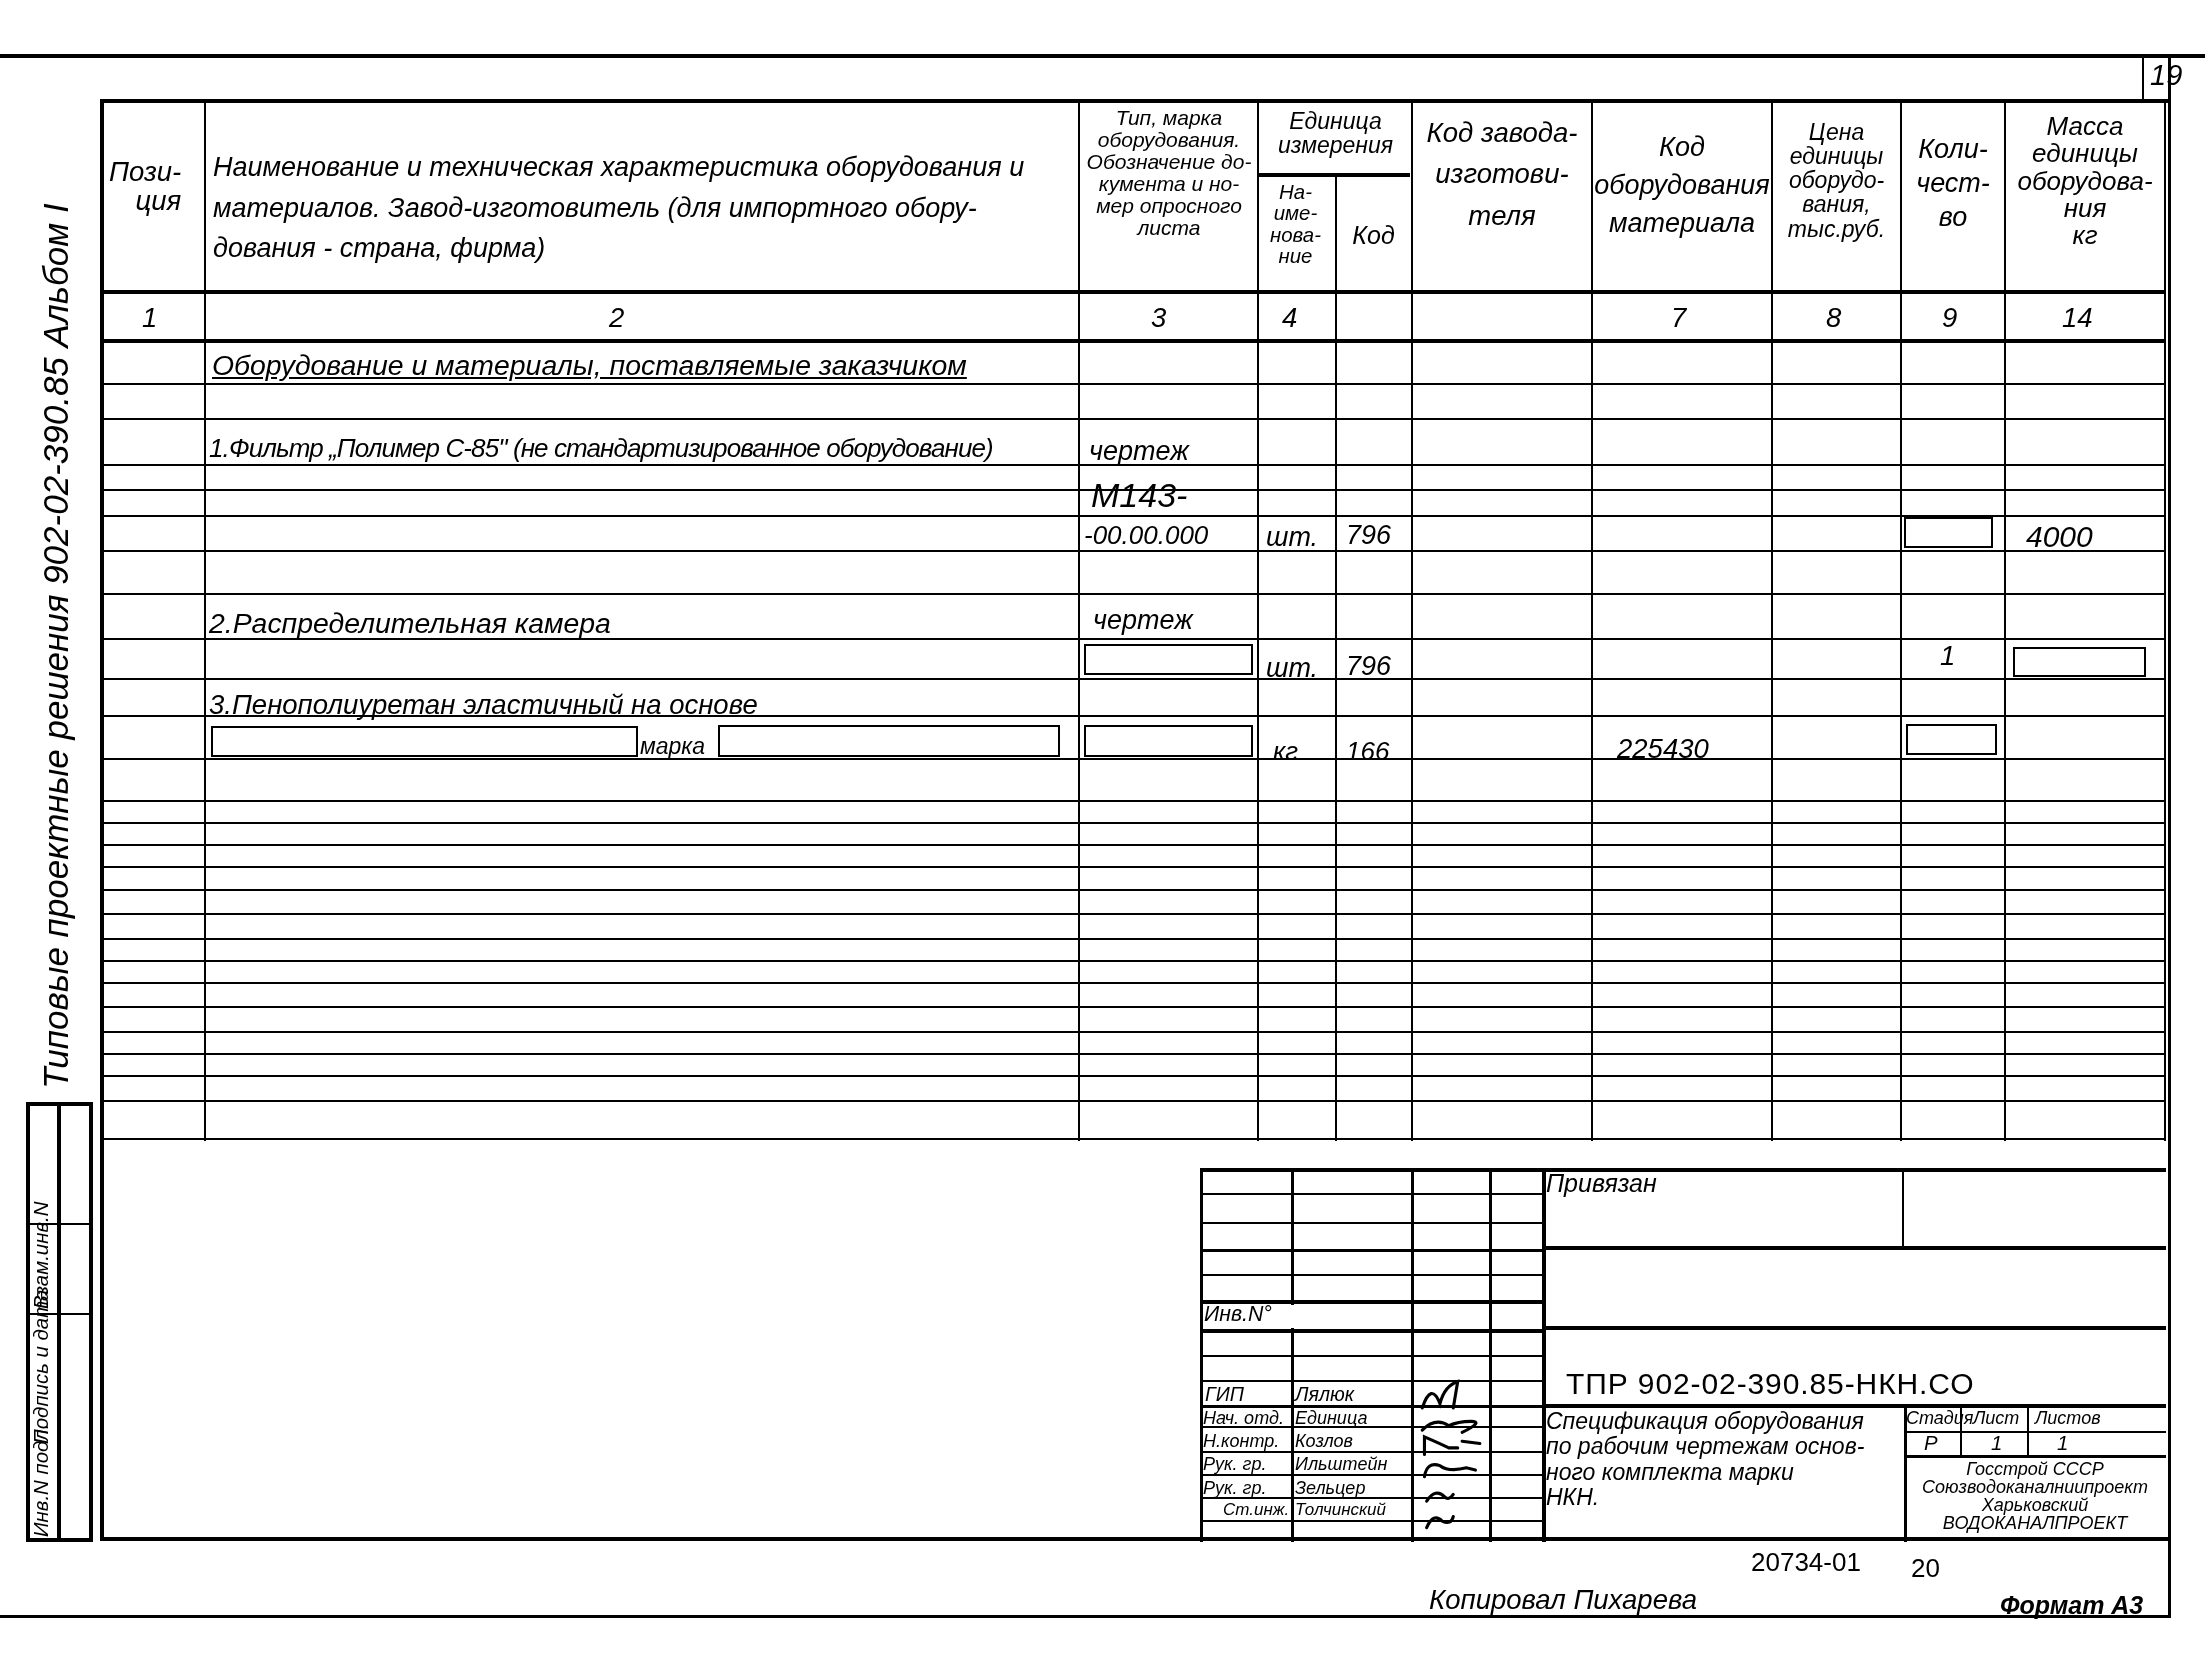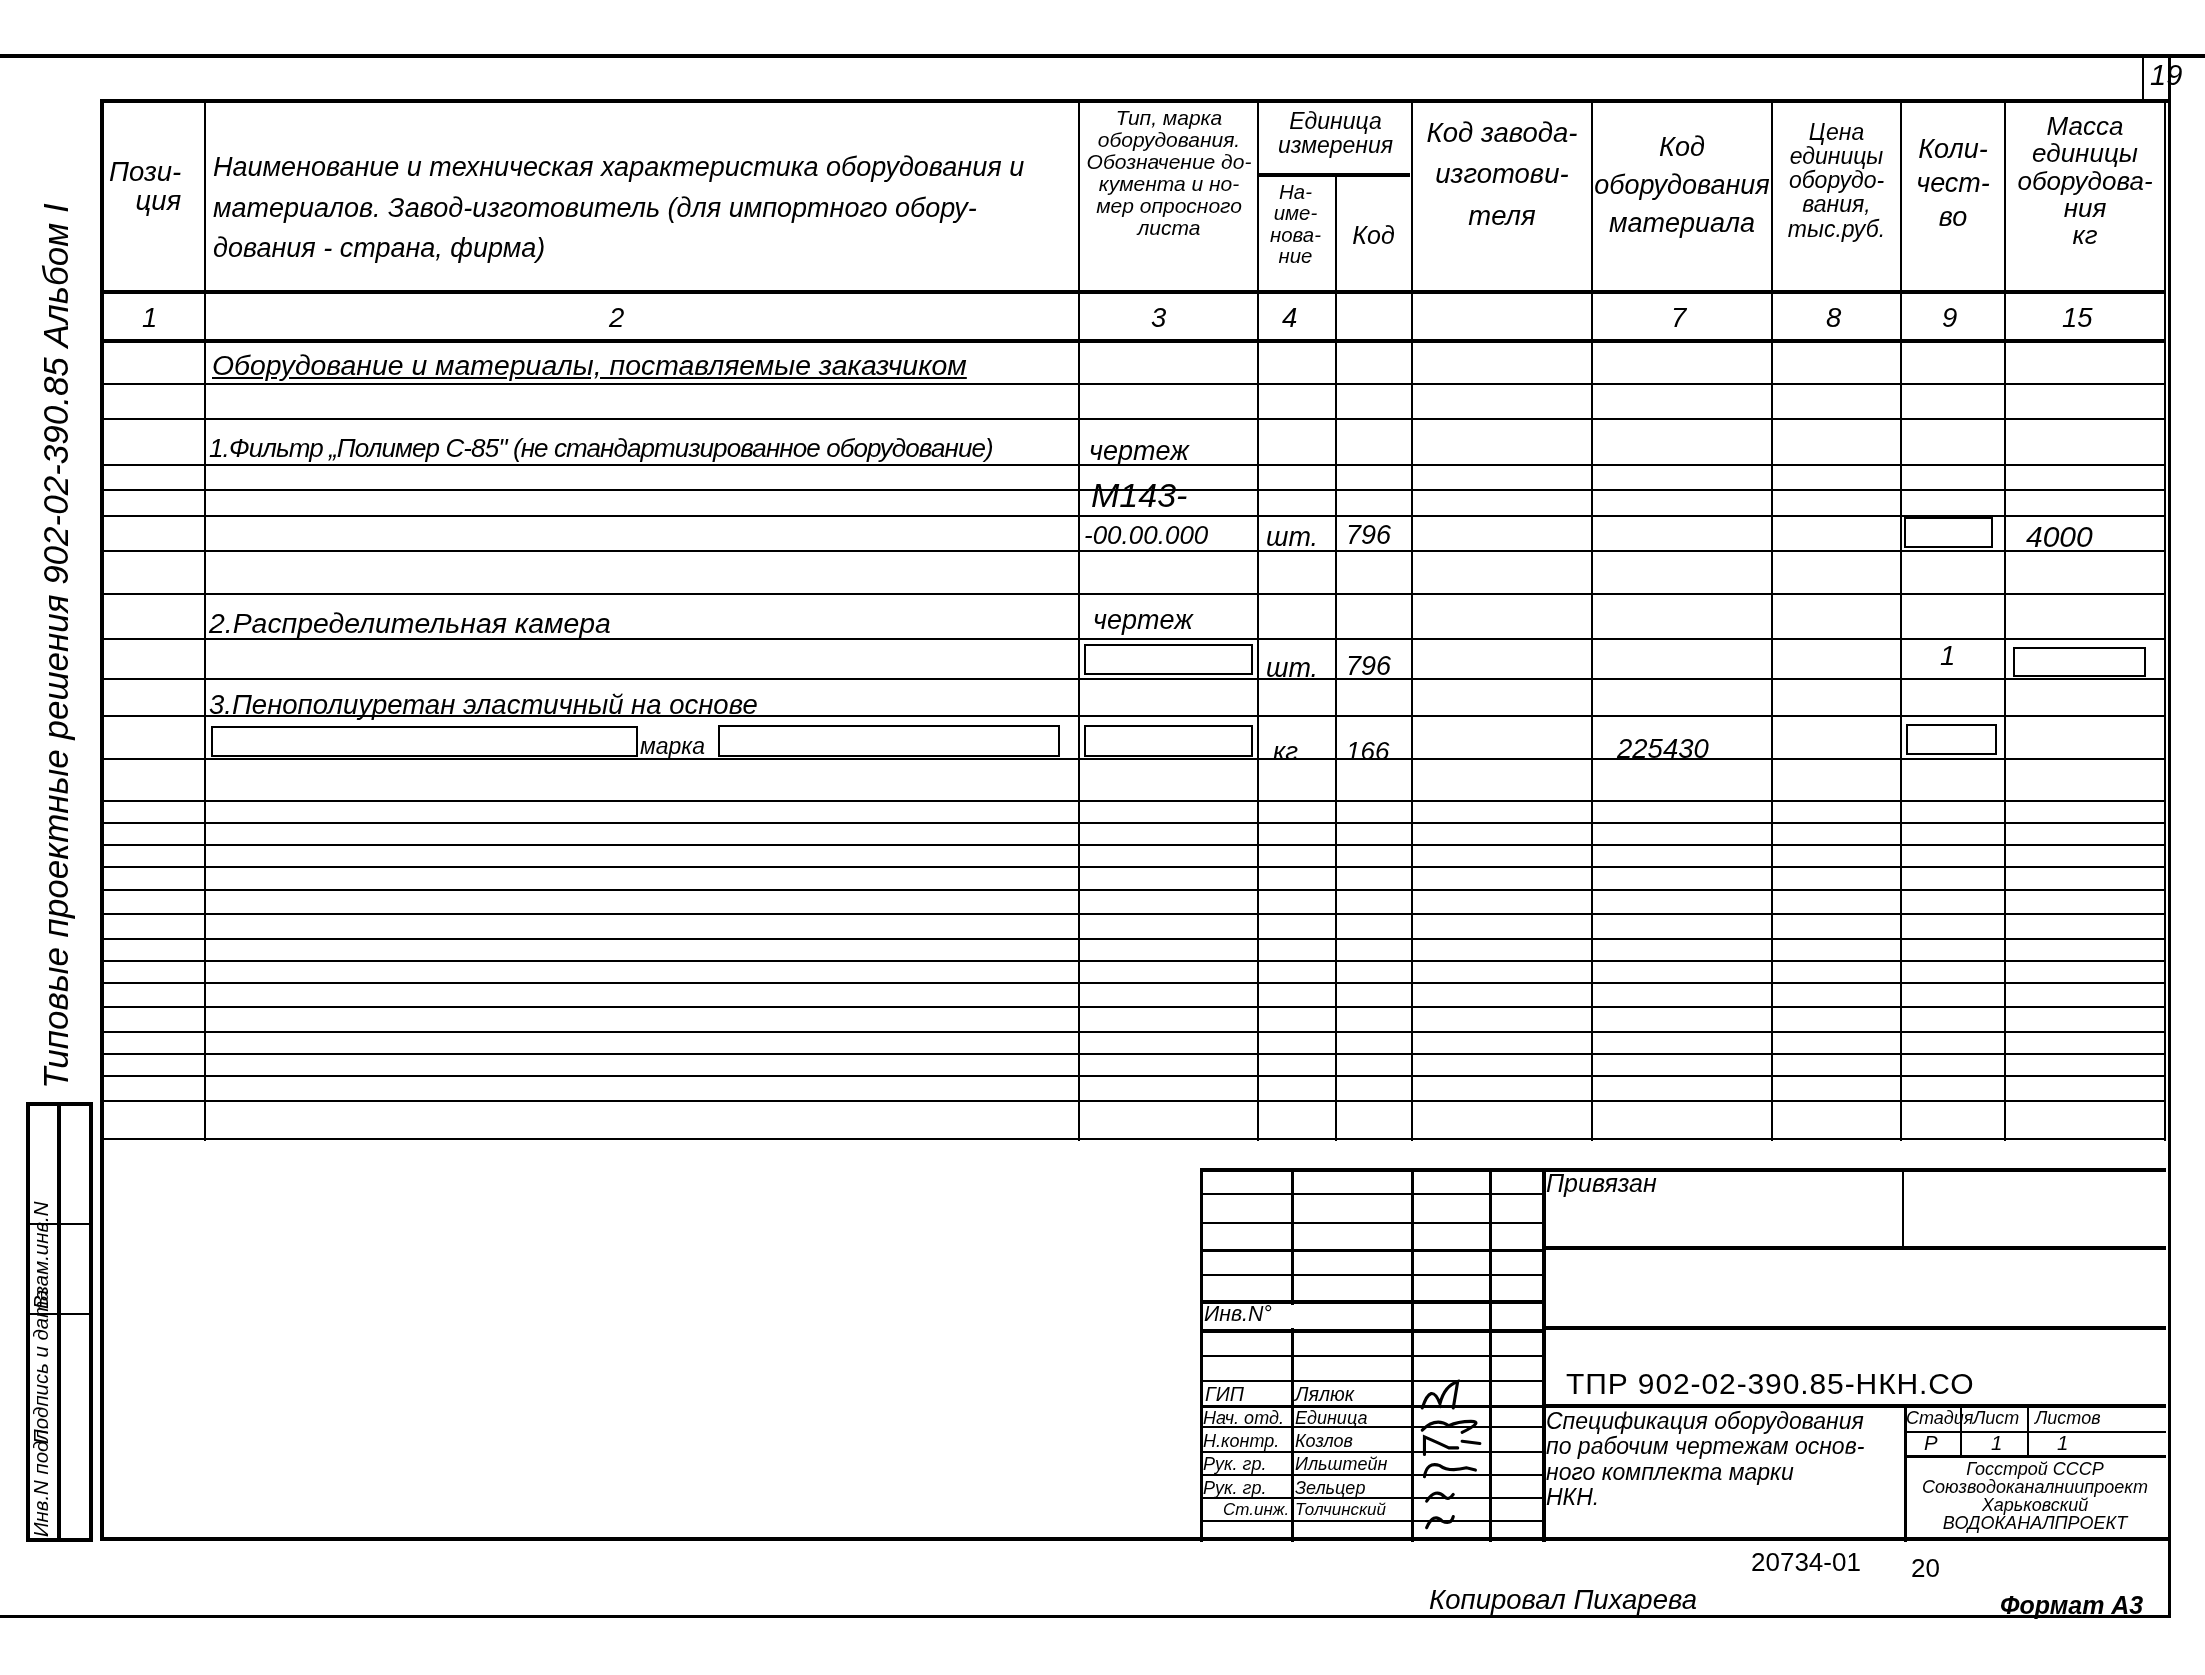--- a/index.html
+++ b/index.html
@@ -116,21 +116,21 @@
 ния
 кг</div>
 
 <div class="t" style="left:142px;top:304px;font-size:27.5px;">1</div>
 <div class="t" style="left:609px;top:304px;font-size:27.5px;">2</div>
 <div class="t" style="left:1151px;top:304px;font-size:27.5px;">3</div>
 <div class="t" style="left:1282px;top:304px;font-size:27.5px;">4</div>
 <div class="t" style="left:1671px;top:304px;font-size:27.5px;">7</div>
 <div class="t" style="left:1826px;top:304px;font-size:27.5px;">8</div>
 <div class="t" style="left:1942px;top:304px;font-size:27.5px;">9</div>
-<div class="t" style="left:2062px;top:304px;font-size:27.5px;">15</div>
+<div class="t" style="left:2062px;top:304px;font-size:27.5px;">14</div>
 
 <div class="t" style="left:212px;top:351px;font-size:28.4px;text-decoration:underline;">Оборудование и материалы, поставляемые заказчиком</div>
 
 <div class="t" style="left:209px;top:435px;font-size:26px;letter-spacing:-0.9px;">1.Фильтр „Полимер С-85" (не стандартизированное оборудование)</div>
 <div class="t" style="left:1089px;top:438px;font-size:27px;">чертеж</div>
 <div class="t" style="left:1091px;top:478px;font-size:34px;">М143-</div>
 <div class="t" style="left:1084px;top:522px;font-size:26px;">-00.00.000</div>
 <div class="t" style="left:1266px;top:524px;font-size:27px;">шт.</div>
 <div class="t" style="left:1346px;top:522px;font-size:27px;">796</div>
 <div class="box" style="left:1904px;top:517px;width:89px;height:31px;"></div>

